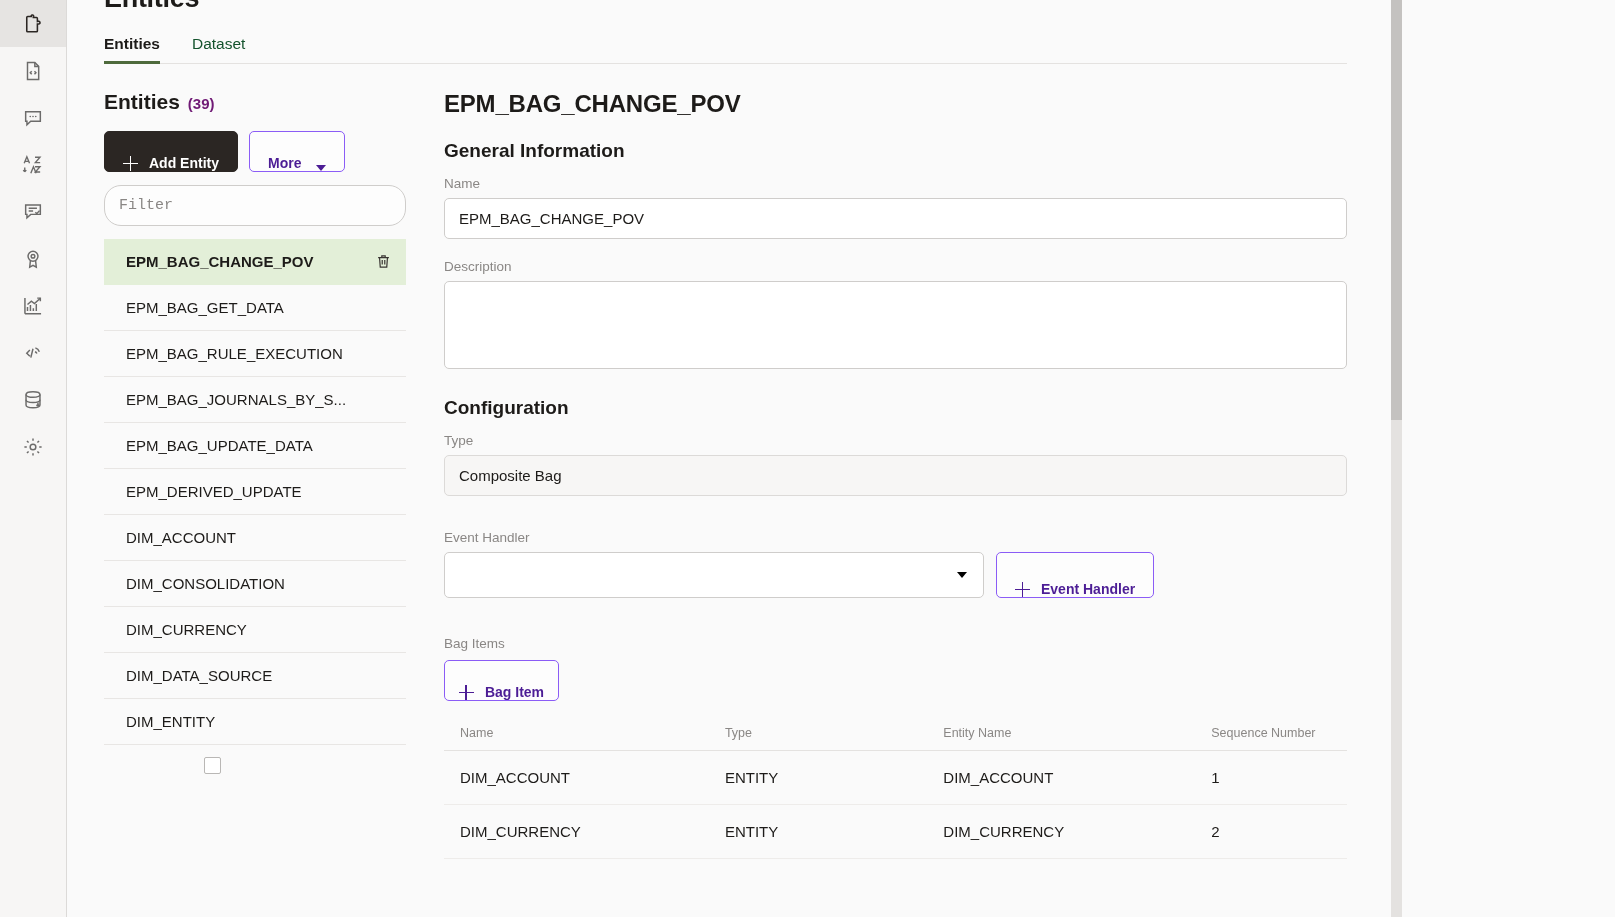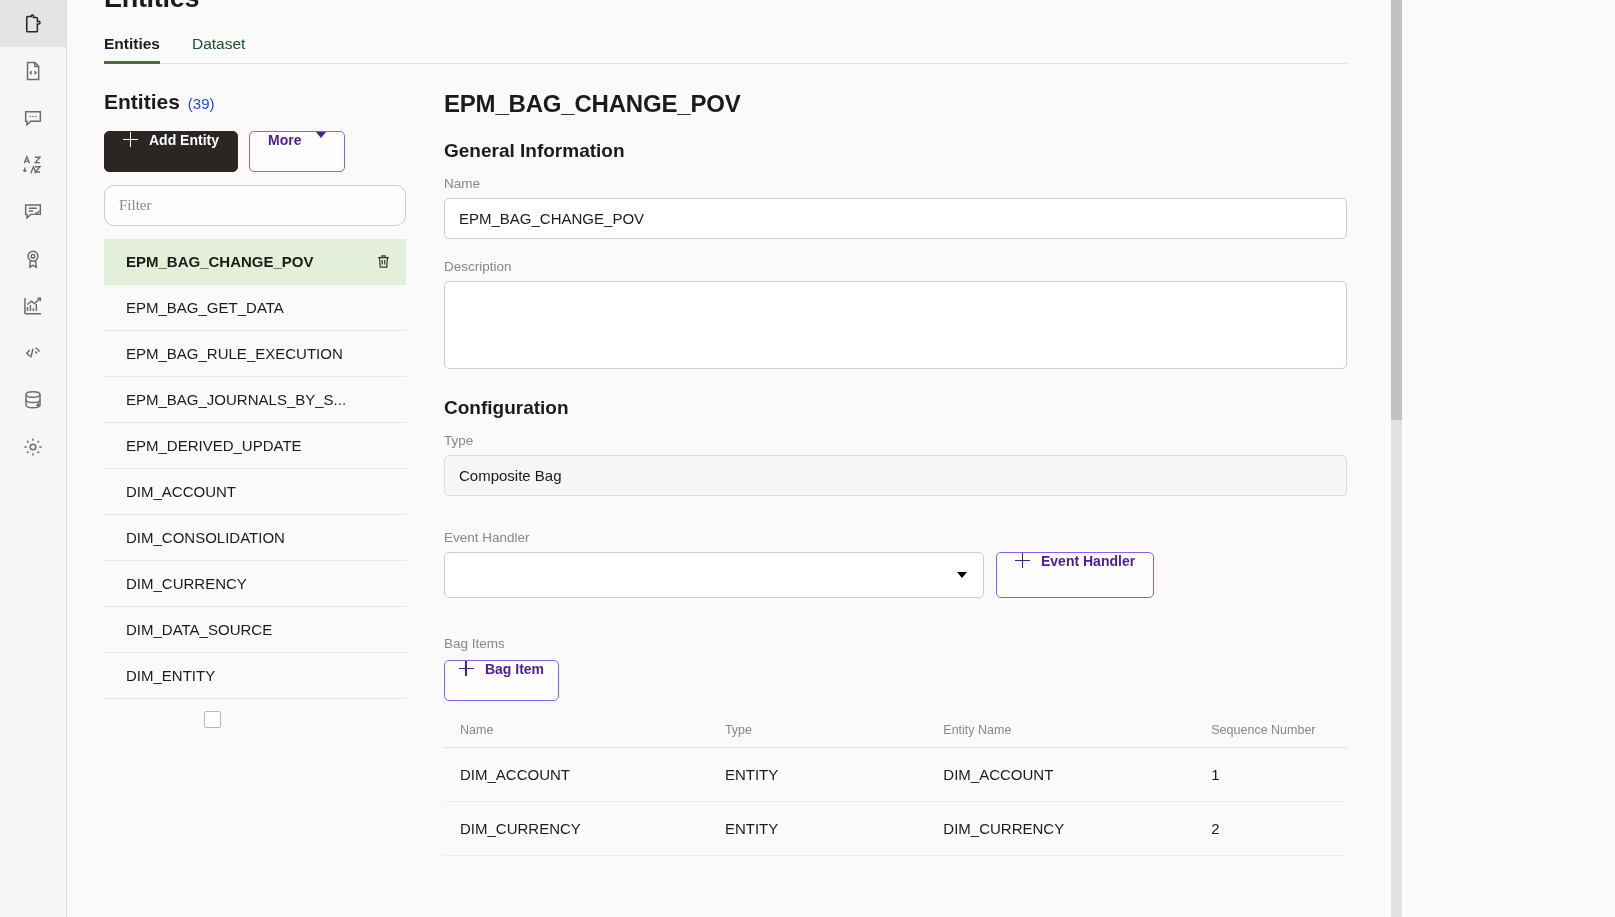--- a/index.html
+++ b/index.html
@@ -58,45 +58,45 @@
   
   .body { display: flex; gap: 38px; padding-top: 26px; }
 
   
   .left-col { width: 302px; flex: 0 0 302px; }
   .left-head {
     display: flex; align-items: baseline; gap: 8px;
     font-size: 21px; font-weight: bold; color: #1d1b19;
     margin-bottom: 17px;
   }
-  .left-head .count { font-size: 15px; font-weight: normal; color: #1d4ed8; }
+  .left-head .count { font-size: 15px; font-weight: bold; color: #701a75; }
 
   .btn-row { display: flex; gap: 11px; margin-bottom: 13px; }
   .btn {
-    display: inline-flex; align-items: flex-start; justify-content: center; gap: 11px;
+    display: inline-flex; align-items: flex-end; justify-content: center; gap: 11px;
     height: 41px; border-radius: 5px;
     font-size: 14px; font-weight: bold; cursor: pointer;
     padding: 0 18px; white-space: nowrap;
   }
   .btn-dark { background: #2b2623; color: #ffffff; border: 1px solid #2b2623; }
   .btn-light { background: #fdfdfd; color: #4c1d95; border: 1px solid #8b5cf6; }
   .plus { position: relative; width: 15px; height: 15px; flex: 0 0 15px; }
   .plus::before, .plus::after { content:""; position: absolute; background: currentColor; }
   .plus::before { left: 0; top: 6.5px; width: 15px; height: 1.8px; }
   .plus::after  { top: 0; left: 6.5px; height: 15px; width: 1.8px; }
   .caret {
     width: 0; height: 0; margin-left: 4px;
     border-left: 5.5px solid transparent; border-right: 5.5px solid transparent;
     border-top: 6.5px solid currentColor;
   }
 
   .filter-input, .sort-select {
-    width: 302px; height: 41px; border: 1px solid #cfcdcb; border-radius: 10px;
+    width: 302px; height: 41px; border: 1px solid #cfcdcb; border-radius: 17px;
     background: #fdfdfd; font-size: 15px; color: #1d1b19;
-    padding: 0 14px; font-family: Liberation Serif, serif;
+    padding: 0 14px; font-family: Liberation Mono, monospace;
     display: flex; align-items: center;
   }
   .filter-input { margin-bottom: 13px; }
   .filter-input::placeholder { color: #8a8785; }
   .sort-select { justify-content: space-between; margin-bottom: 12px; cursor: pointer; }
   .sort-select .caret { border-top-color: #1d1b19; }
 
   .ent-list { width: 302px; }
   .ent-item {
     height: 46px; display: flex; align-items: center; justify-content: space-between;
@@ -315,20 +315,23 @@
             </span>
           </div>
           <div class="ent-item">
             <span class="label">EPM_BAG_GET_DATA</span>
           </div>
           <div class="ent-item">
             <span class="label">EPM_BAG_RULE_EXECUTION</span>
           </div>
           <div class="ent-item">
             <span class="label">EPM_BAG_JOURNALS_BY_S...</span>
+          </div>
+          <div class="ent-item">
+            <span class="label">EPM_BAG_UPDATE_DATA</span>
           </div>
           <div class="ent-item">
             <span class="label">EPM_DERIVED_UPDATE</span>
           </div>
           <div class="ent-item">
             <span class="label">DIM_ACCOUNT</span>
           </div>
           <div class="ent-item">
             <span class="label">DIM_CONSOLIDATION</span>
           </div>

